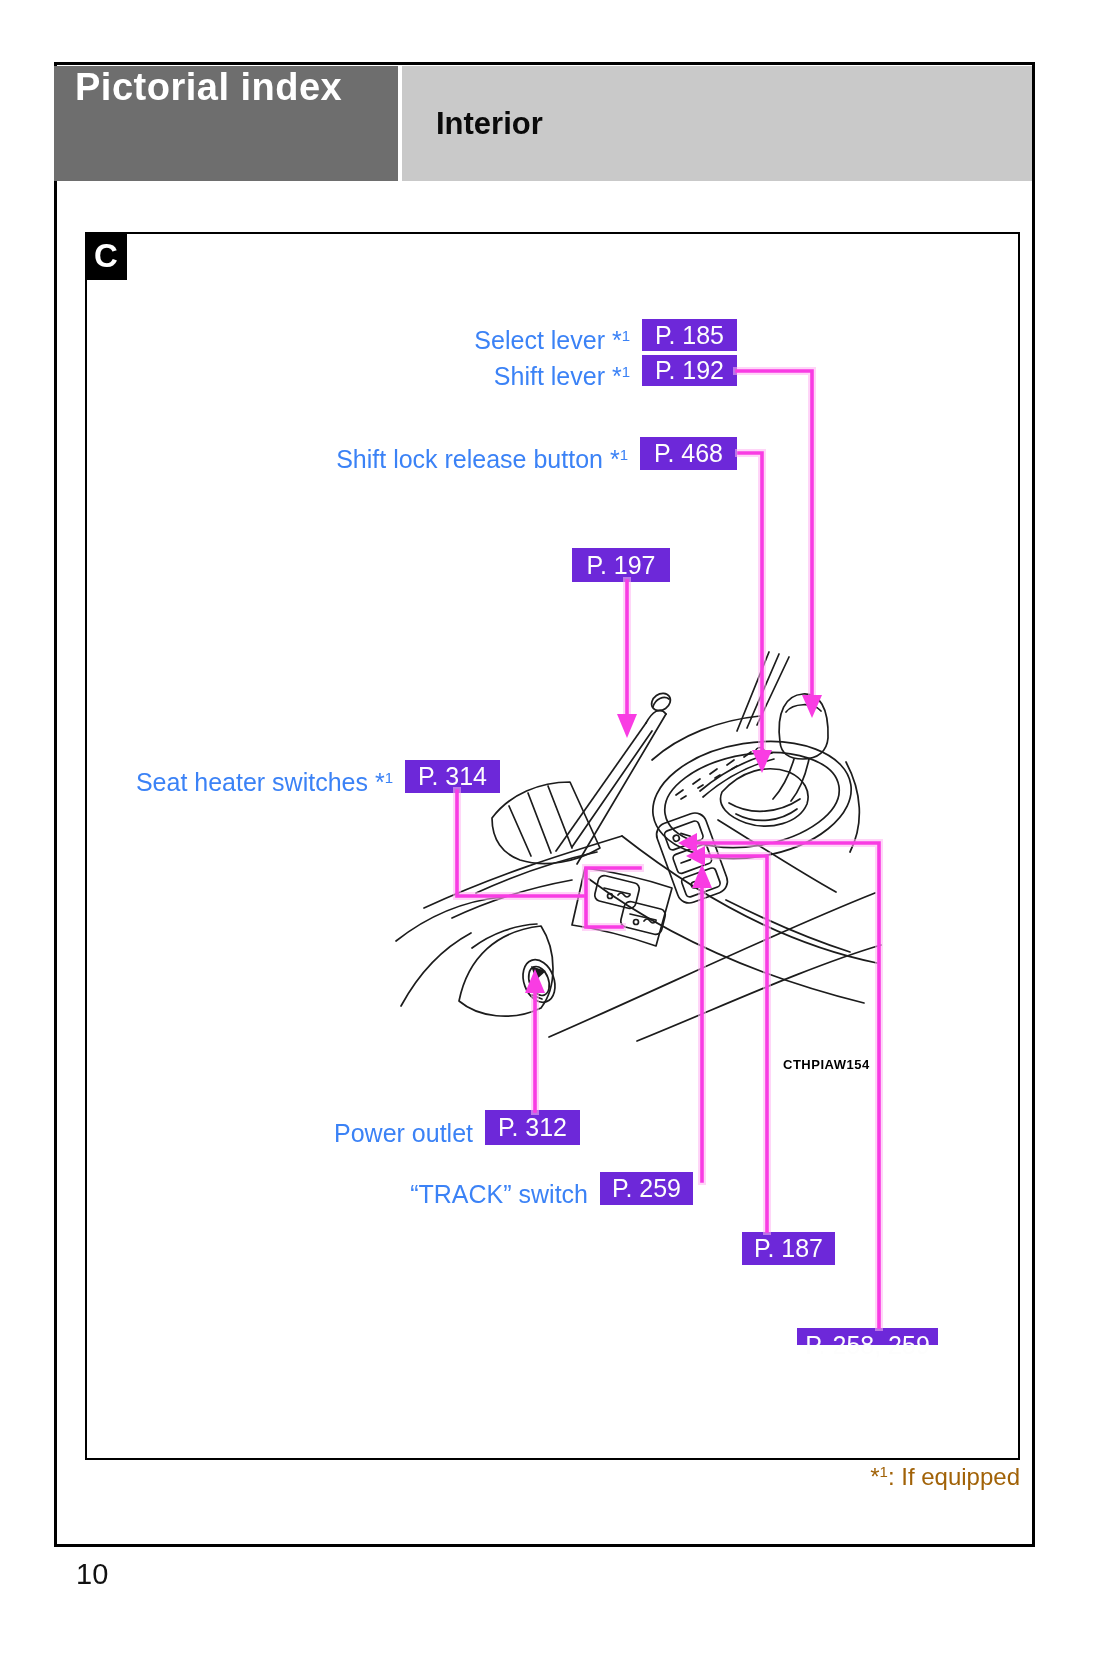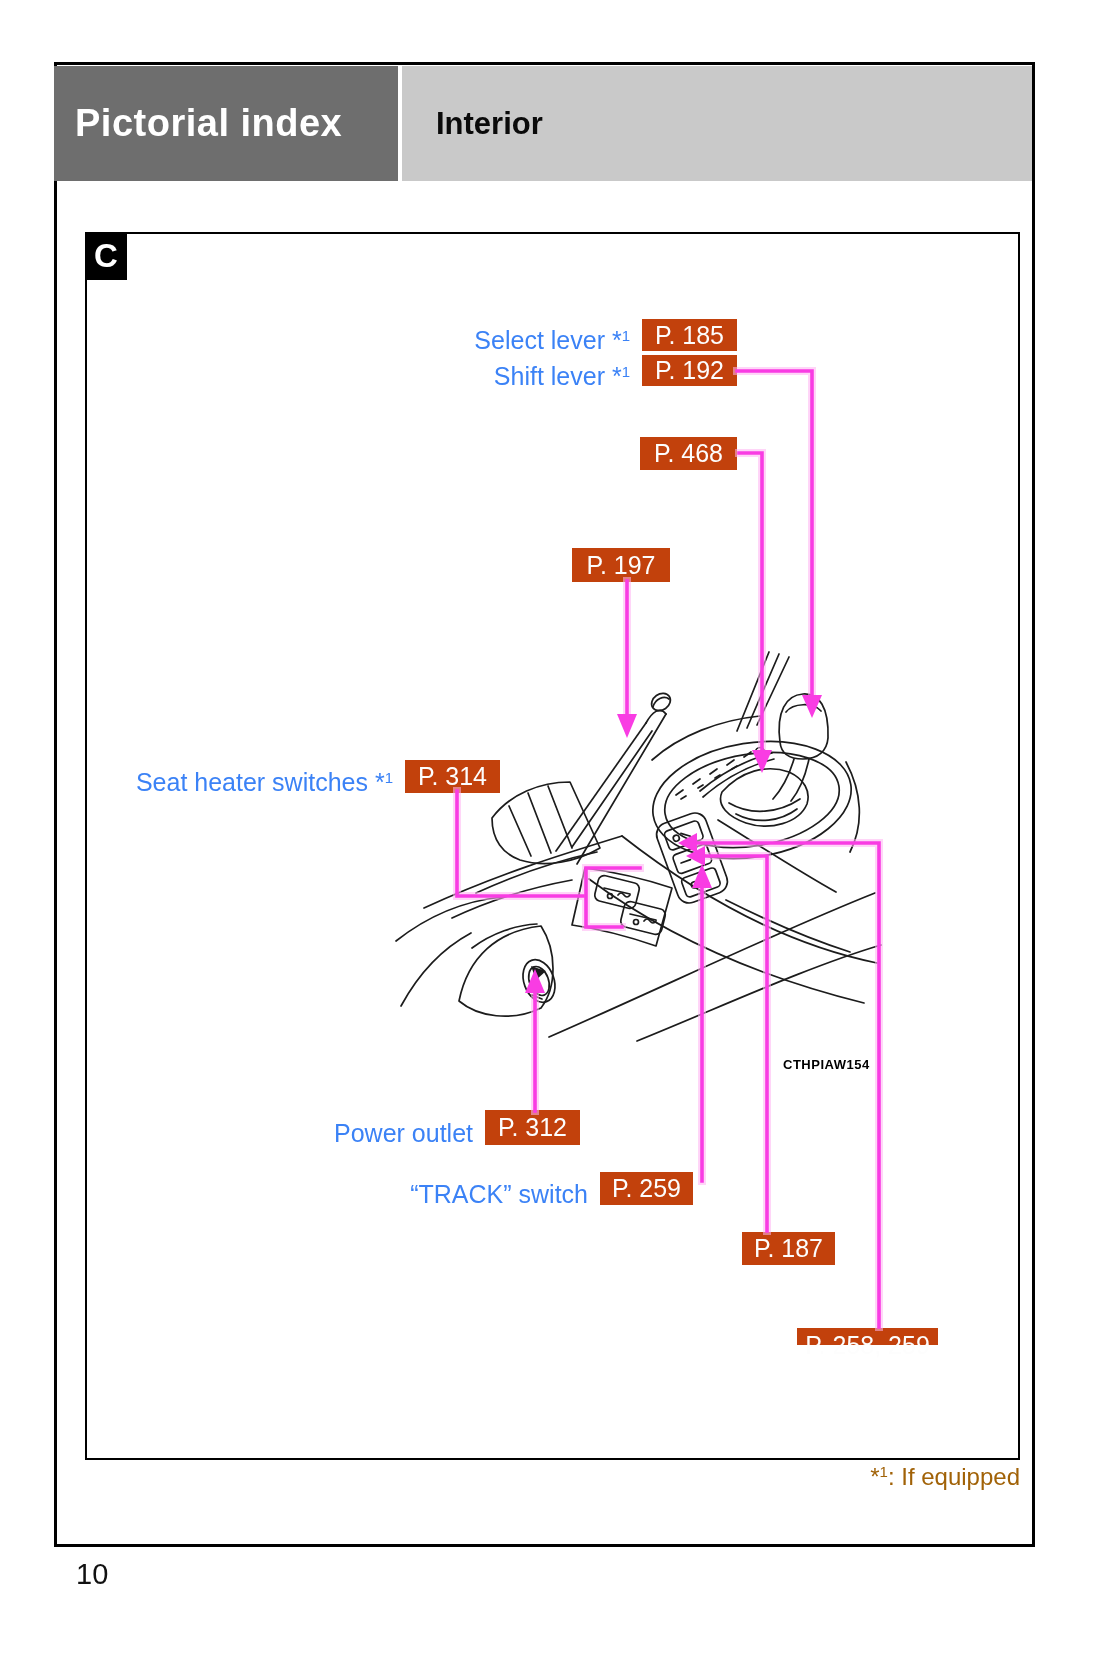--- a/index.html
+++ b/index.html
@@ -5,35 +5,35 @@
   html,body{margin:0;padding:0;background:#ffffff;}
   #page{position:relative;width:1103px;height:1654px;background:#fff;
         font-family:"Liberation Sans","DejaVu Sans",sans-serif;overflow:hidden;}
 
   
   .frame{position:absolute;left:54px;top:62px;width:981px;height:1485px;
          border:3px solid #000;box-sizing:border-box;background:#fff;}
 
   
   .hdr-dark{position:absolute;left:54px;top:66px;width:344px;height:115px;
-            background:#6e6e6e;display:flex;align-items:center;}
+            background:#6e6e6e;display:flex;align-items:flex-start;}
   .hdr-light{position:absolute;left:402px;top:66px;width:630px;height:115px;
              background:#c9c9c9;display:flex;align-items:center;}
   .hdr-title{color:#fff;font-weight:bold;font-size:38px;padding-left:21px;letter-spacing:.5px;}
   .hdr-sub{color:#0a0a0a;font-weight:bold;font-size:31px;padding-left:34px;}
 
   
   .inner-box{position:absolute;left:85px;top:232px;width:935px;height:1228px;
              border:2px solid #000;box-sizing:border-box;background:#fff;}
   .c-box{position:absolute;left:85px;top:232px;width:42px;height:48px;background:#000;
          color:#fff;font-weight:bold;font-size:33px;display:flex;align-items:center;
          justify-content:center;}
 
   
-  .badge{position:absolute;background:#c2410c;color:#fdfdfd;font-size:25px;
+  .badge{position:absolute;background:#6d28d9;color:#fdfdfd;font-size:25px;
          text-align:center;white-space:nowrap;box-sizing:border-box;}
   .lbl{position:absolute;color:#3b82f6;font-size:25px;white-space:nowrap;text-align:left;}
   .lbl sup,.foot sup{font-size:15px;position:relative;top:1px;vertical-align:super;}
 
   .foot{position:absolute;right:83px;top:1462px;font-size:24px;color:#a16207;}
   .pageno{position:absolute;left:76px;top:1558px;font-size:29px;color:#111;}
 
   svg.overlay{position:absolute;left:0;top:0;pointer-events:none;}
   .art{stroke:#1c1c1c;stroke-width:1.7;fill:none;stroke-linecap:round;stroke-linejoin:round;}
   .artf{fill:#1c1c1c;stroke:none;}
@@ -58,20 +58,21 @@
 
   <div class="inner-box"></div>
   <div class="c-box">C</div>
 
   <div class="lbl" style="right:473px;top:319px;line-height:32px"><span>Select lever *</span><sup>1</sup></div>
   <div class="badge" style="left:642px;top:319px;width:95px;height:32px;line-height:32px">P. 185</div>
 
   <div class="lbl" style="right:473px;top:355px;line-height:31px"><span>Shift lever *</span><sup>1</sup></div>
   <div class="badge" style="left:642px;top:355px;width:95px;height:31px;line-height:31px">P. 192</div>
 
+  <div class="lbl" style="right:475px;top:437px;line-height:33px"><span>Shift lock release button *</span><sup>1</sup></div>
   <div class="badge" style="left:640px;top:437px;width:97px;height:33px;line-height:33px">P. 468</div>
 
   <div class="badge" style="left:572px;top:548px;width:98px;height:34px;line-height:34px">P. 197</div>
 
   <div class="lbl" style="right:710px;top:760px;line-height:33px"><span>Seat heater switches *</span><sup>1</sup></div>
   <div class="badge" style="left:405px;top:760px;width:95px;height:33px;line-height:33px">P. 314</div>
 
   <div class="lbl" style="right:630px;top:1110px;line-height:35px"><span>Power outlet</span><sup></sup></div>
   <div class="badge" style="left:485px;top:1110px;width:95px;height:35px;line-height:35px">P. 312</div>
 

